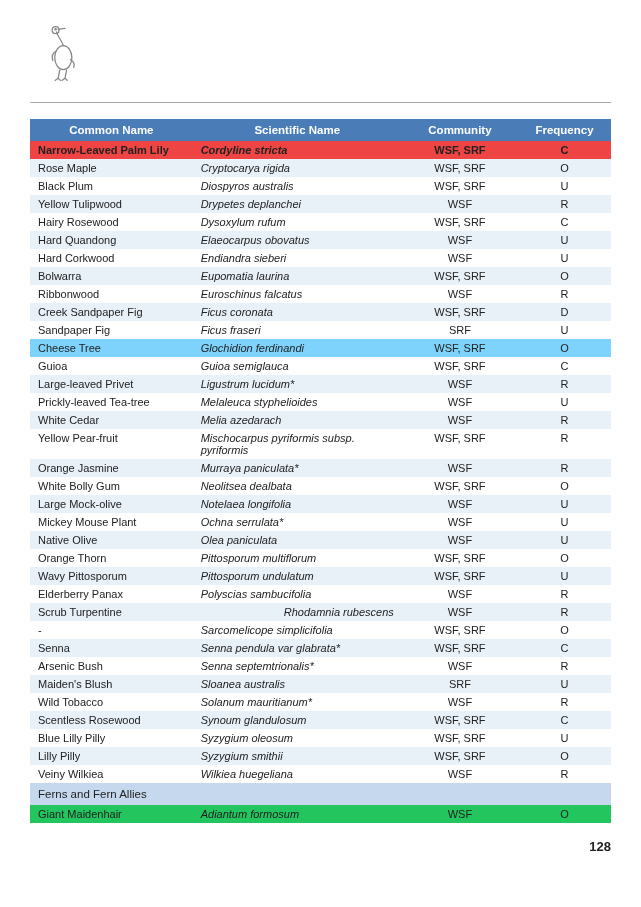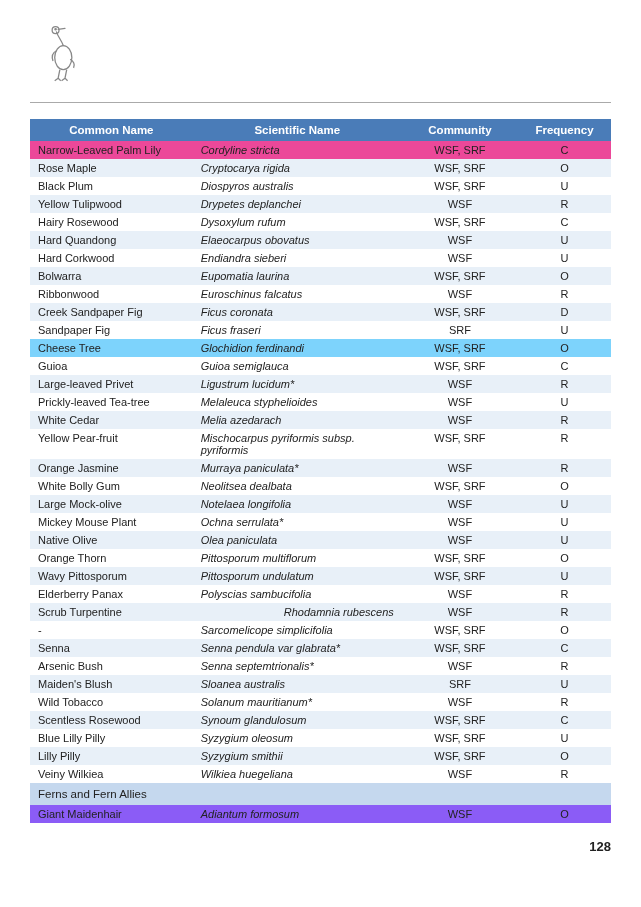--- a/index.html
+++ b/index.html
@@ -121,21 +121,21 @@
 <table>
   <thead>
     <tr>
       <th>Common Name</th>
       <th>Scientific Name</th>
       <th>Community</th>
       <th>Frequency</th>
     </tr>
   </thead>
   <tbody id="table-body">
-  <tr style="background: #ec4899;">
+  <tr style="background: #ef4444; font-weight: bold;">
         <td>Narrow-Leaved Palm Lily</td>
         <td style="font-style: italic;">Cordyline stricta</td>
         <td style="text-align: center;">WSF, SRF</td>
         <td style="text-align: center;">C</td>
       </tr>
       <tr style="background: rgb(232, 240, 248);">
         <td>Rose  Maple</td>
         <td style="font-style: italic;">Cryptocarya rigida</td>
         <td style="text-align: center;">WSF, SRF</td>
         <td style="text-align: center;">O</td>
@@ -334,21 +334,21 @@
       </tr>
       <tr style="background: rgb(255, 255, 255);">
         <td>Veiny Wilkiea</td>
         <td style="font-style: italic;">Wilkiea huegeliana</td>
         <td style="text-align: center;">WSF</td>
         <td style="text-align: center;">R</td>
       </tr>
       <tr class="section-header">
         <td colspan="4">Ferns and Fern Allies</td>
       </tr>
-      <tr style="background: #8b5cf6; border-radius: 9px;">
+      <tr style="background: #22c55e; border-radius: 9px;">
         <td>Giant Maidenhair</td>
         <td style="font-style: italic;">Adiantum formosum</td>
         <td style="text-align: center;">WSF</td>
         <td style="text-align: center;">O</td>
       </tr>
     </tbody>
 </table>
 
 <div class="page-number">128</div>
 

